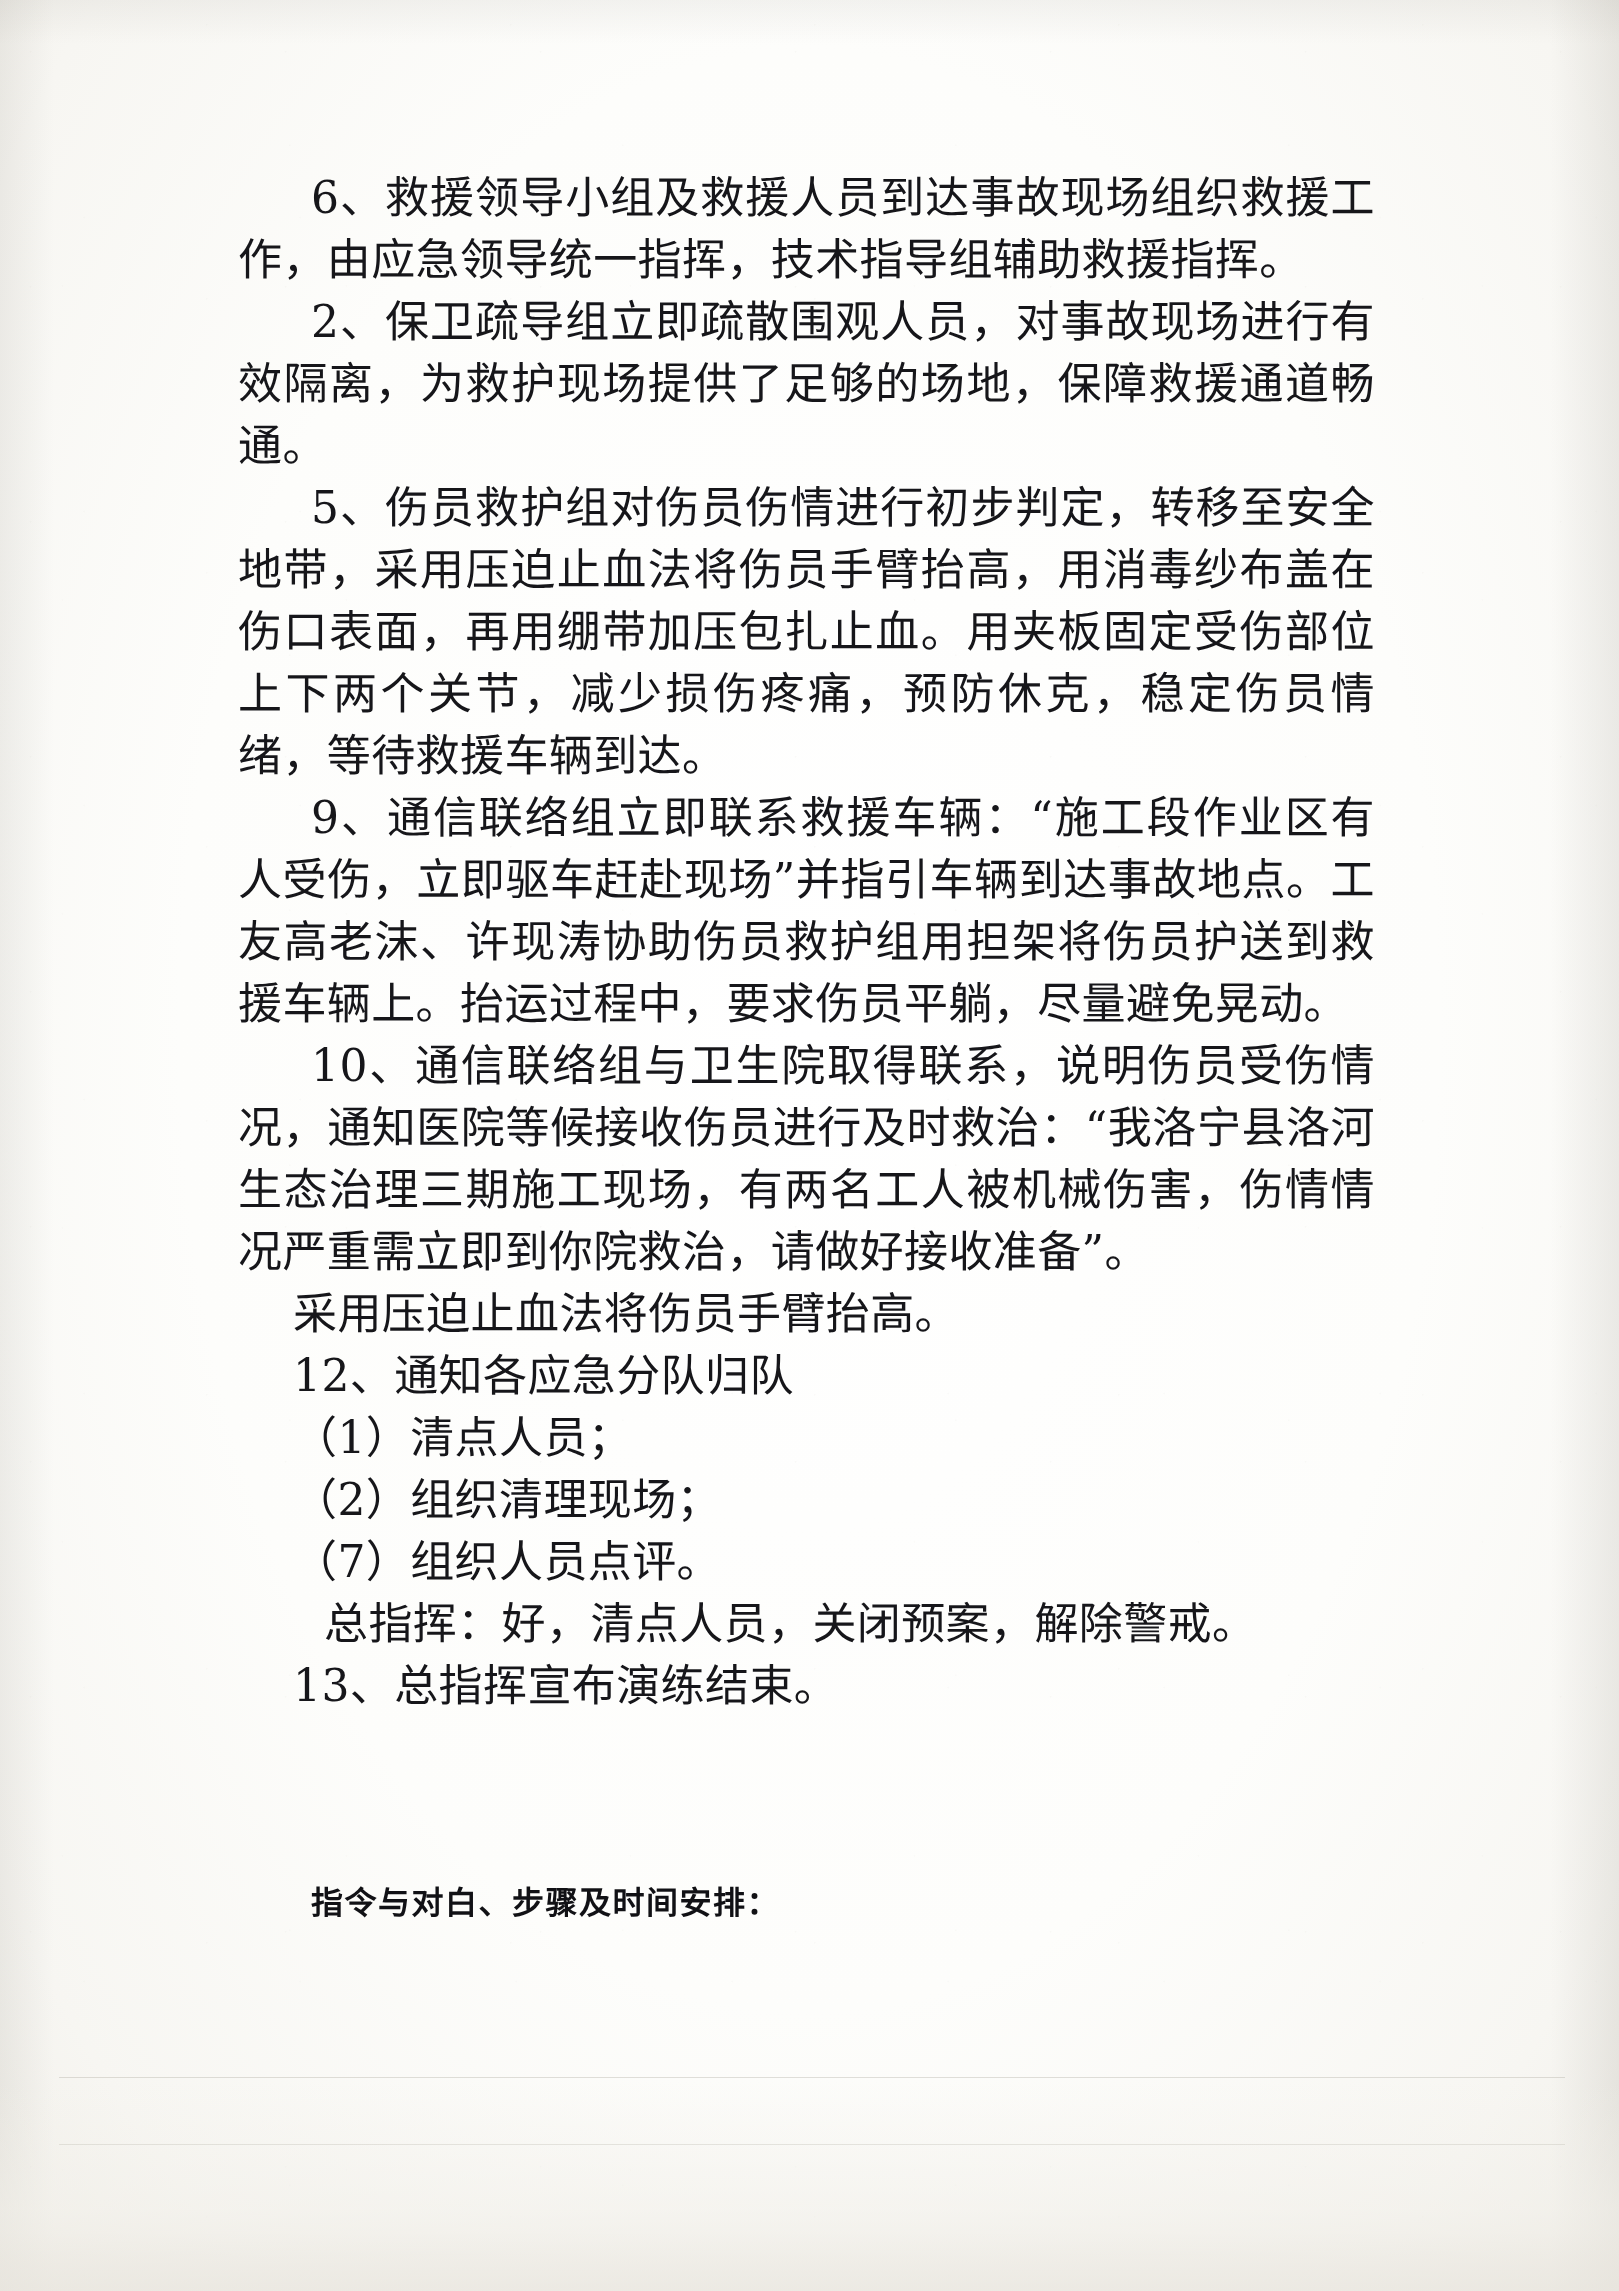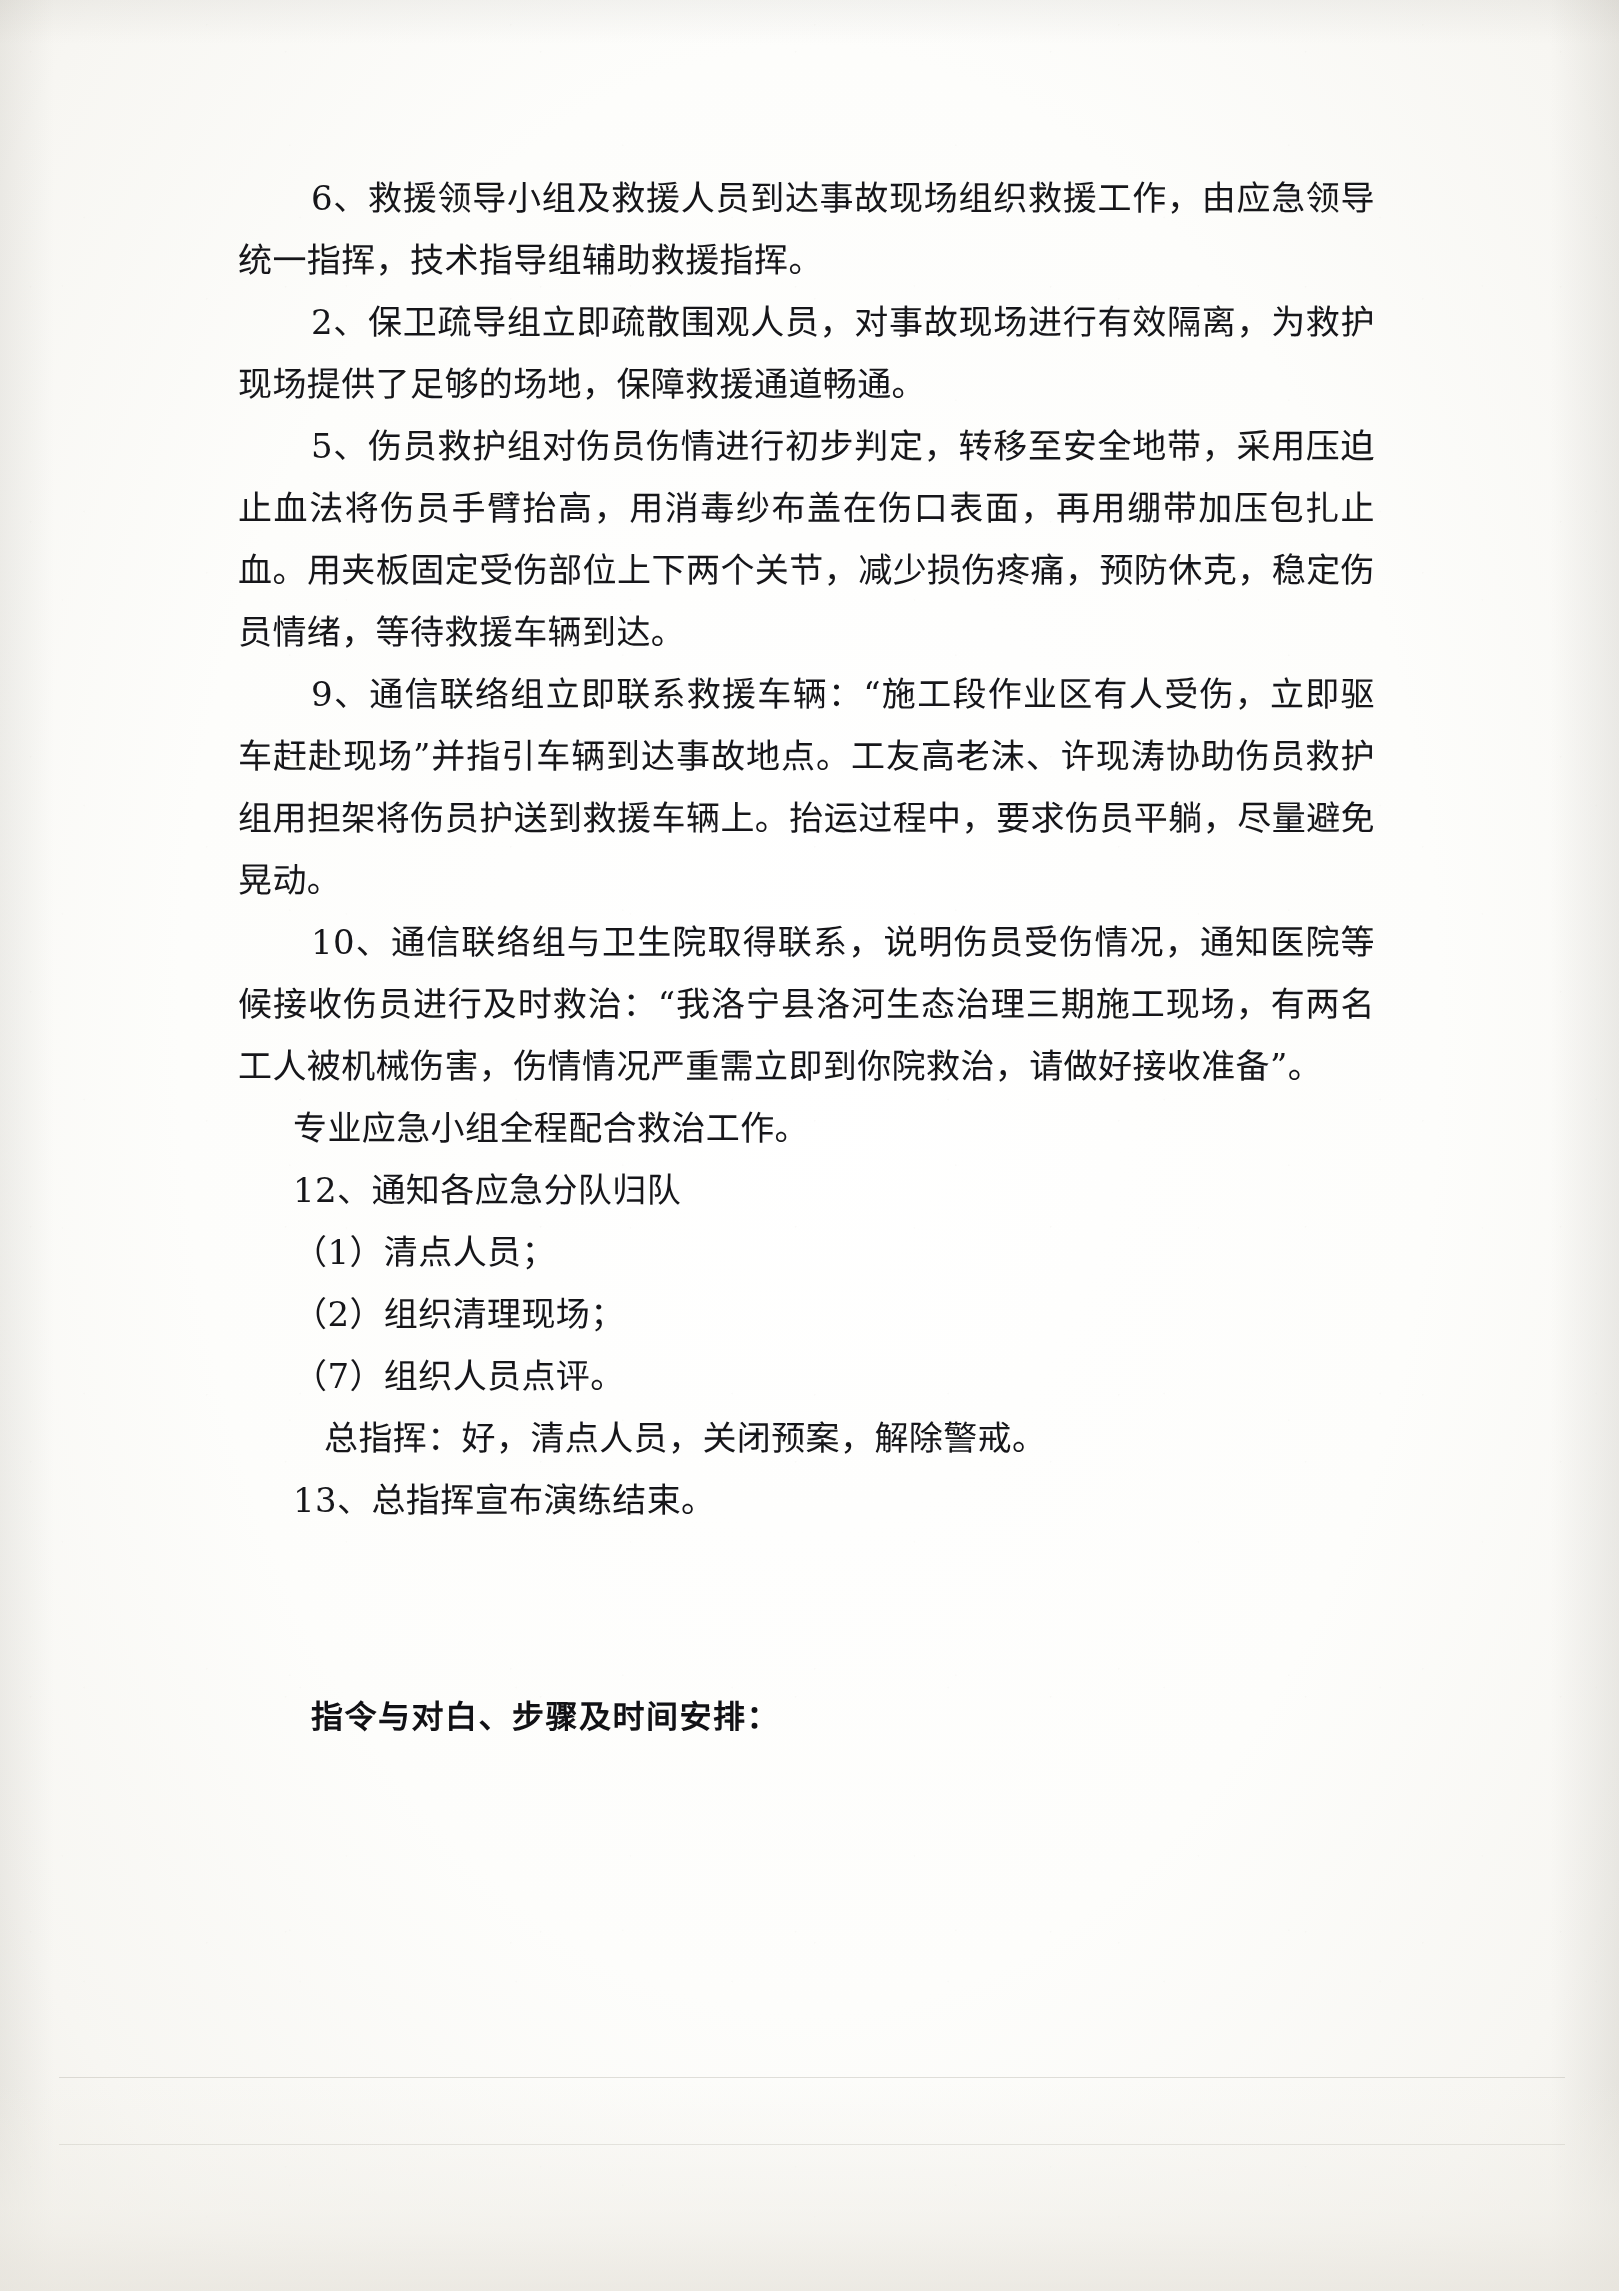--- a/index.html
+++ b/index.html
@@ -56,21 +56,21 @@
 
   #content {
     position: absolute;
     left: 238px;
     top: 167px;
     width: 1137px;
     z-index: 2;
   }
 
   .para {
-    font-size: 34px;
+    font-size: 44px;
     line-height: 62px;
     color: #16161a;
     text-align: justify;
     text-justify: inter-ideograph;
     letter-spacing: 0.4px;
     margin: 0 0 0 0;
     text-indent: 73px;
     font-family: "DejaVu Serif", "Liberation Serif", serif;
     font-weight: 400;
   }
@@ -123,21 +123,21 @@
 
 <div id="page">
 
   <div id="content">
 
     <p class="para">6、救援领导小组及救援人员到达事故现场组织救援工作，由应急领导统一指挥，技术指导组辅助救援指挥。</p>
     <p class="para">2、保卫疏导组立即疏散围观人员，对事故现场进行有效隔离，为救护现场提供了足够的场地，保障救援通道畅通。</p>
     <p class="para">5、伤员救护组对伤员伤情进行初步判定，转移至安全地带，采用压迫止血法将伤员手臂抬高，用消毒纱布盖在伤口表面，再用绷带加压包扎止血。用夹板固定受伤部位上下两个关节，减少损伤疼痛，预防休克，稳定伤员情绪，等待救援车辆到达。</p>
     <p class="para">9、通信联络组立即联系救援车辆：“施工段作业区有人受伤，立即驱车赶赴现场”并指引车辆到达事故地点。工友高老沫、许现涛协助伤员救护组用担架将伤员护送到救援车辆上。抬运过程中，要求伤员平躺，尽量避免晃动。</p>
     <p class="para">10、通信联络组与卫生院取得联系，说明伤员受伤情况，通知医院等候接收伤员进行及时救治：“我洛宁县洛河生态治理三期施工现场，有两名工人被机械伤害，伤情情况严重需立即到你院救治，请做好接收准备”。</p>
-    <p class="para sub">专业应急小组全程配合救治工作。</p>
+    <p class="para sub">采用压迫止血法将伤员手臂抬高。</p>
     <p class="para sub">12、通知各应急分队归队</p>
     <p class="para sub">（1）清点人员；</p>
     <p class="para sub">（2）组织清理现场；</p>
     <p class="para sub">（7）组织人员点评。</p>
     <p class="para sub2">总指挥：好，清点人员，关闭预案，解除警戒。</p>
     <p class="para sub">13、总指挥宣布演练结束。</p>
 
     <div class="spacer-big"></div>
 
     <p class="heading">指令与对白、步骤及时间安排：</p>

